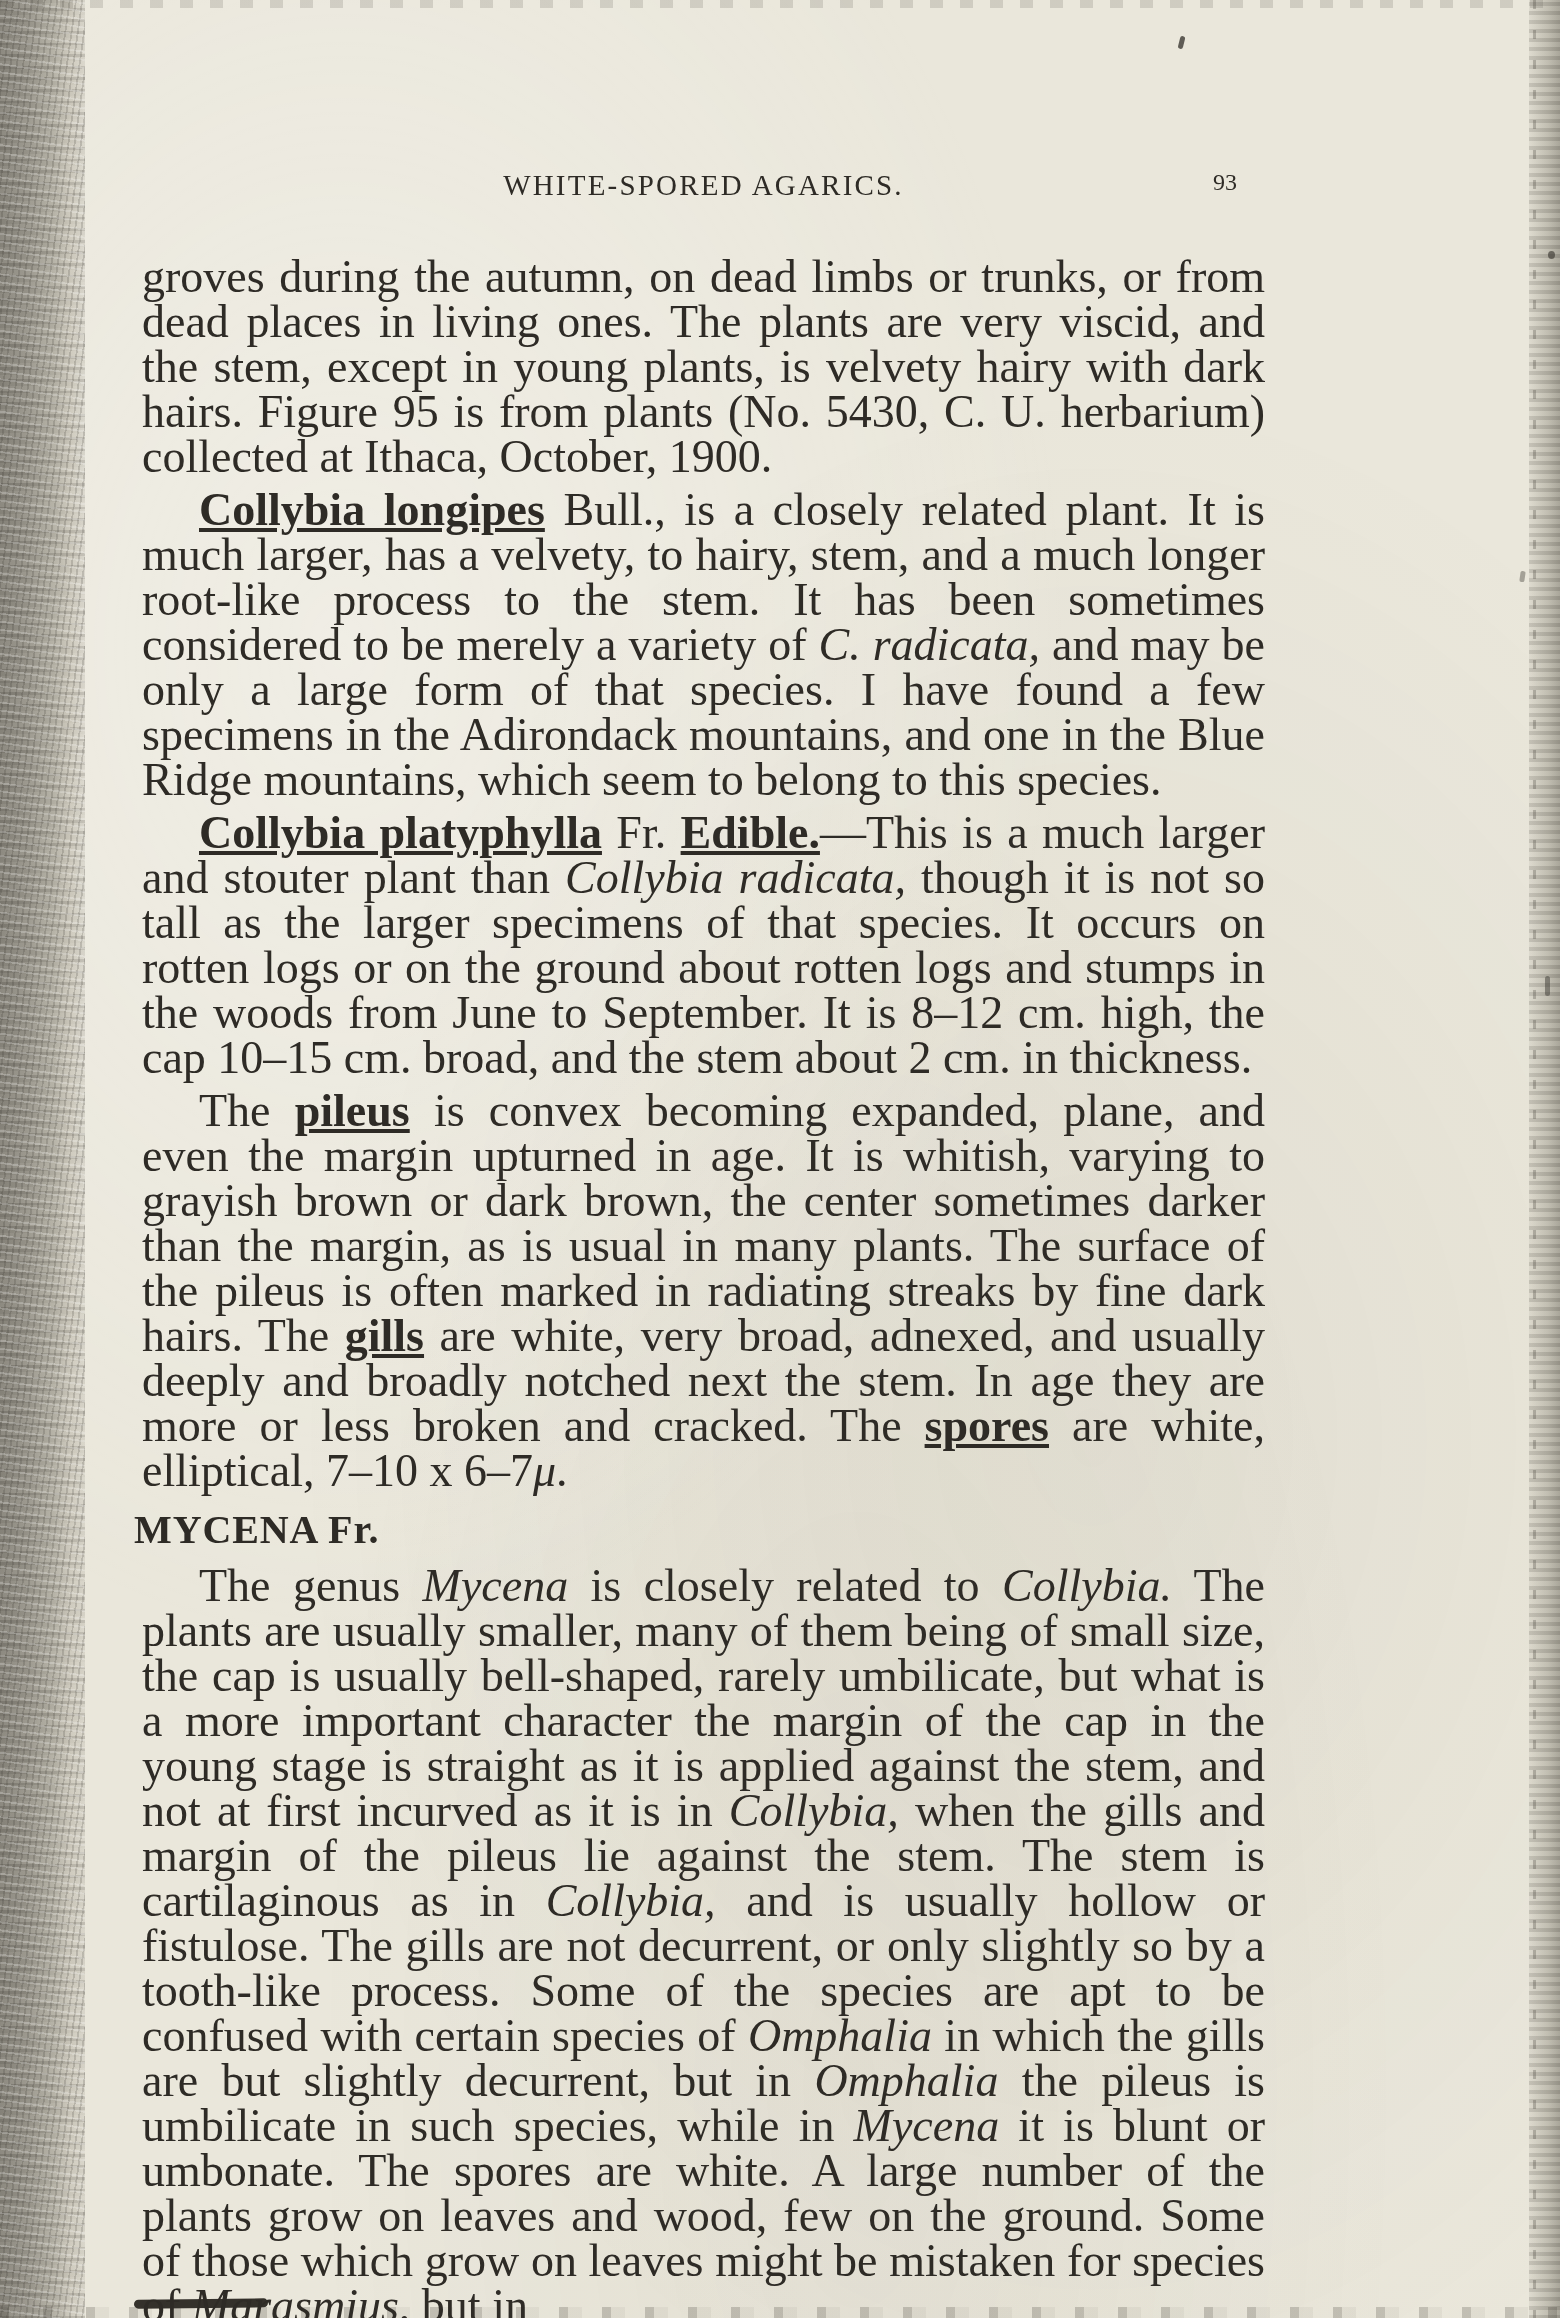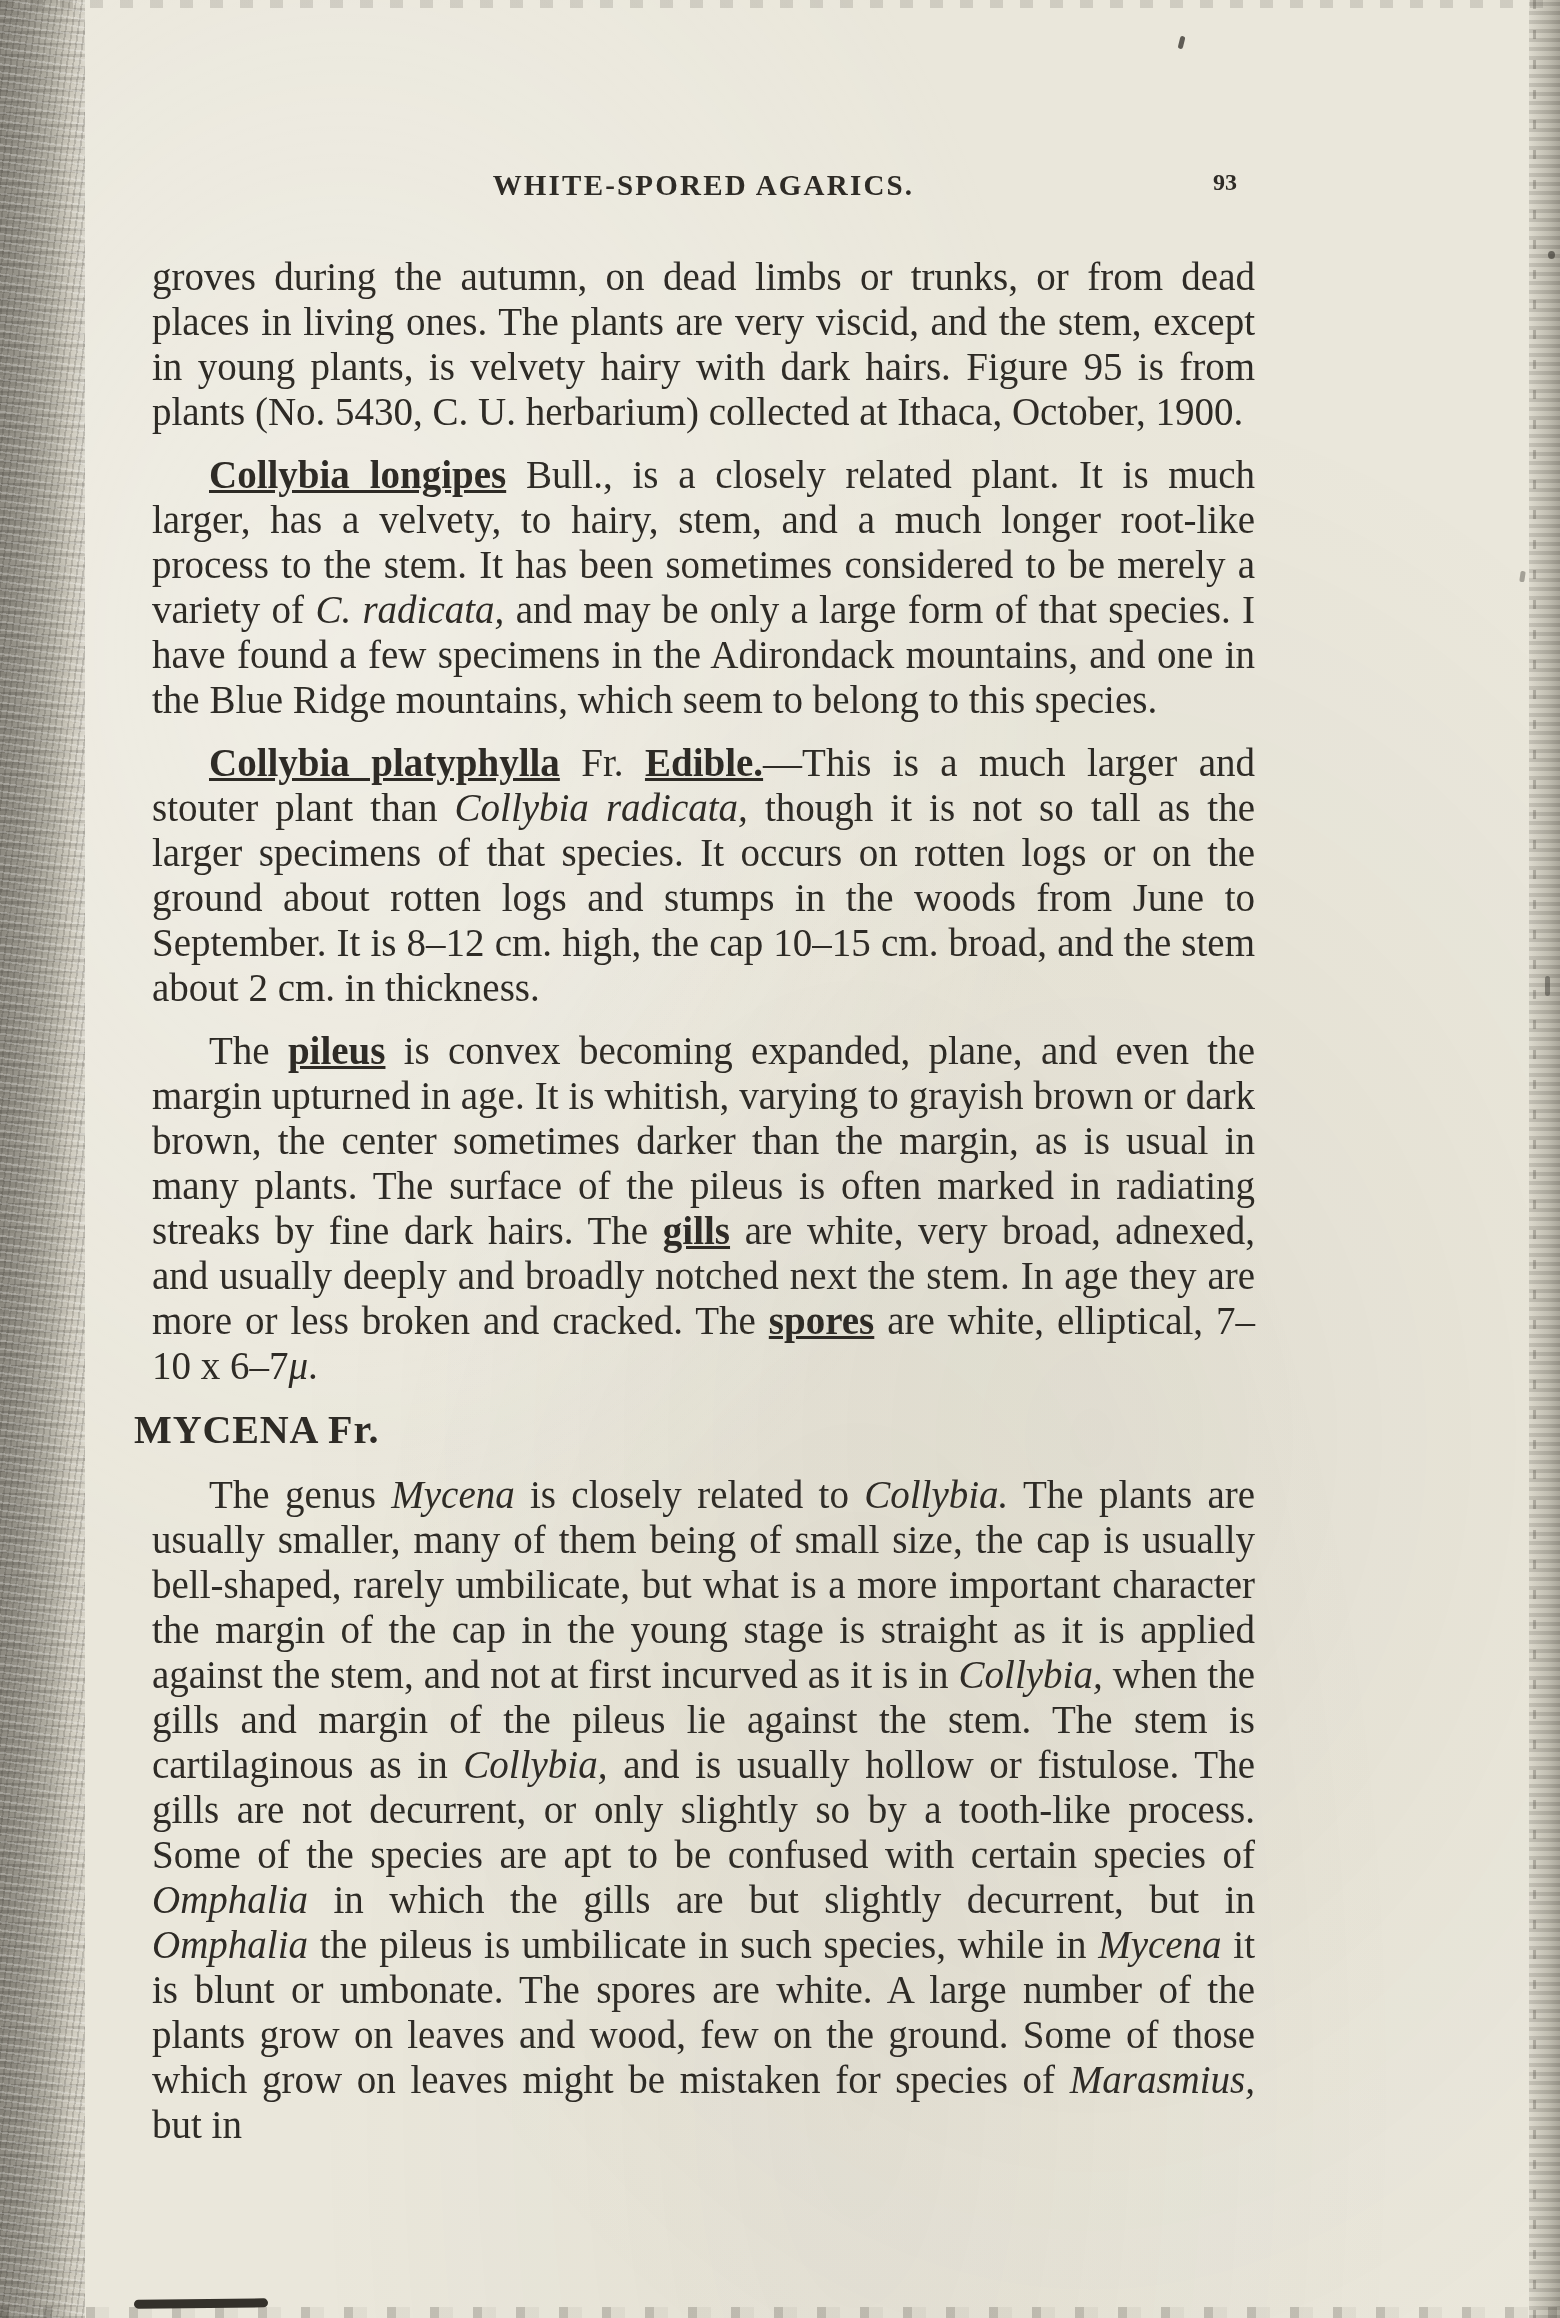--- a/index.html
+++ b/index.html
@@ -43,26 +43,26 @@
   }
   .artifact{position:absolute;background:#3c3933;pointer-events:none;}
   .a1{left:1179px;top:36px;width:5.4px;height:13.4px;transform:rotate(14deg);border-radius:2.7px;opacity:.8;}
   .a2{left:1548px;top:251px;width:7.1px;height:8px;border-radius:50%;opacity:.65;}
   .a3{left:134px;top:2299px;width:134px;height:9px;transform:rotate(-0.6deg);border-radius:4.5px;background:#34312b;}
   .a4{left:1545px;top:976px;width:5.4px;height:19.6px;border-radius:2.7px;opacity:.5;}
   .a5{left:1520px;top:571px;width:4.5px;height:10.7px;border-radius:1.8px;opacity:.4;transform:rotate(8deg);}
 
   
   .content{position:absolute;left:134px;top:169px;width:1139px;}
-  .header{position:relative;text-align:center;margin:0 0 52px 0;font-weight:bold;}
+  .header{position:relative;text-align:center;margin:0 0 52px 0;}
   .header-title{font-size:29px;letter-spacing:2.2px;}
   .page-number{position:absolute;right:36px;top:0;font-size:24px;}
 
   .para{
-    margin:18px;font-size:39px;line-height:45px;
+    margin:8px;font-size:46px;line-height:45px;
     text-align:justify;text-indent:57px;
   }
   .para.noindent{text-indent:0;}
   .normal{}
   .bold{font-weight:700;text-decoration:underline;}
   .italic{font-style:italic;}
 
   .genus-heading{
     margin:12.5px 0 9px 0;text-align:left;
     font-size:40px;line-height:48px;font-weight:700;letter-spacing:0.9px;

